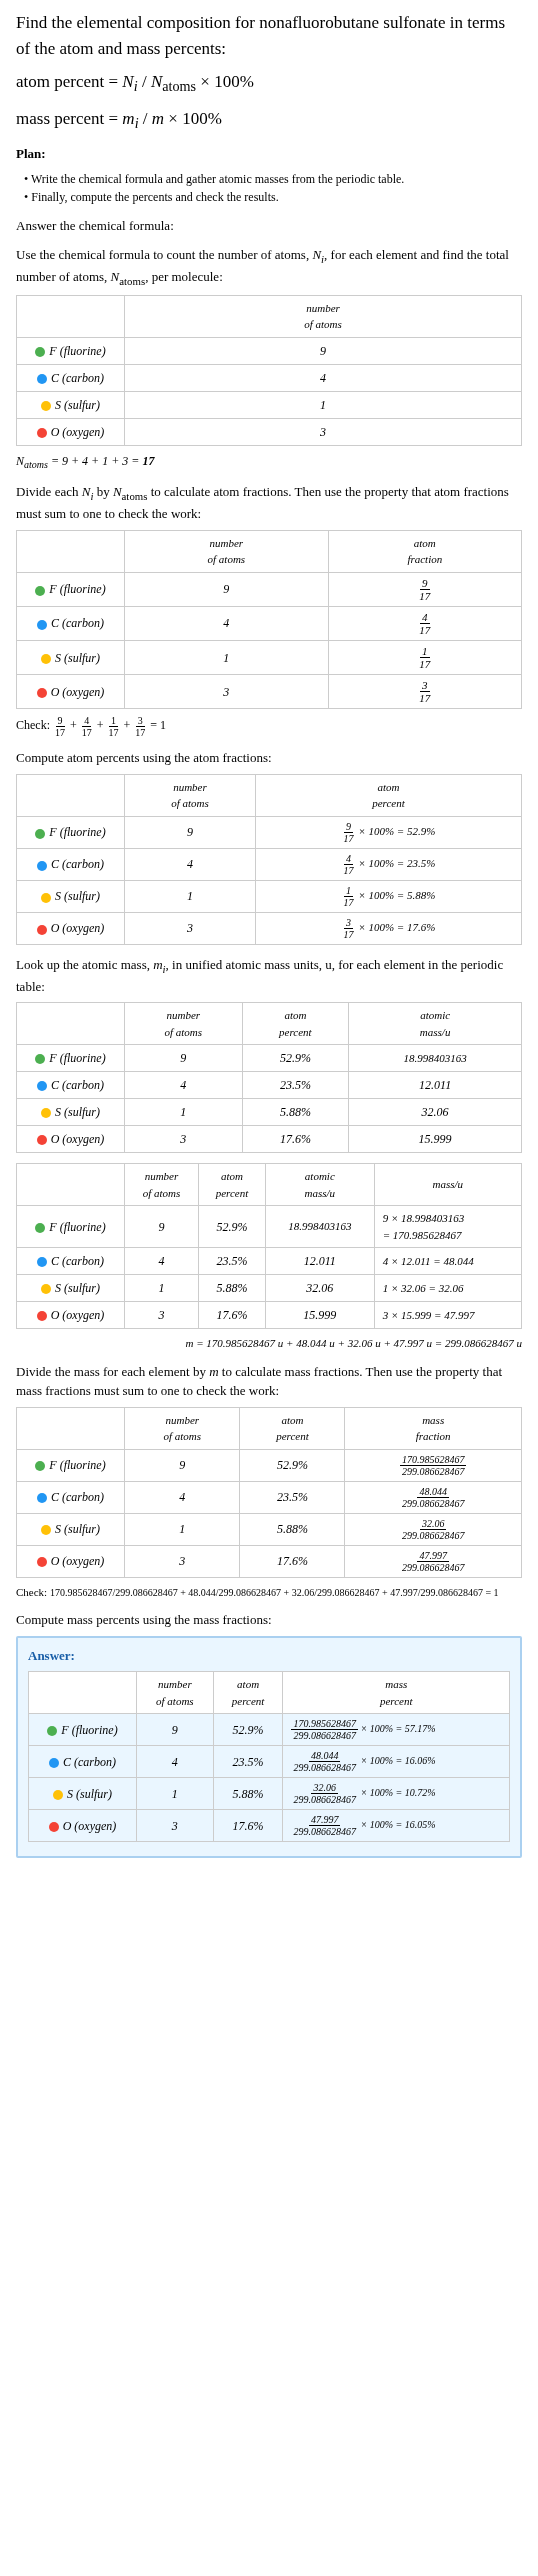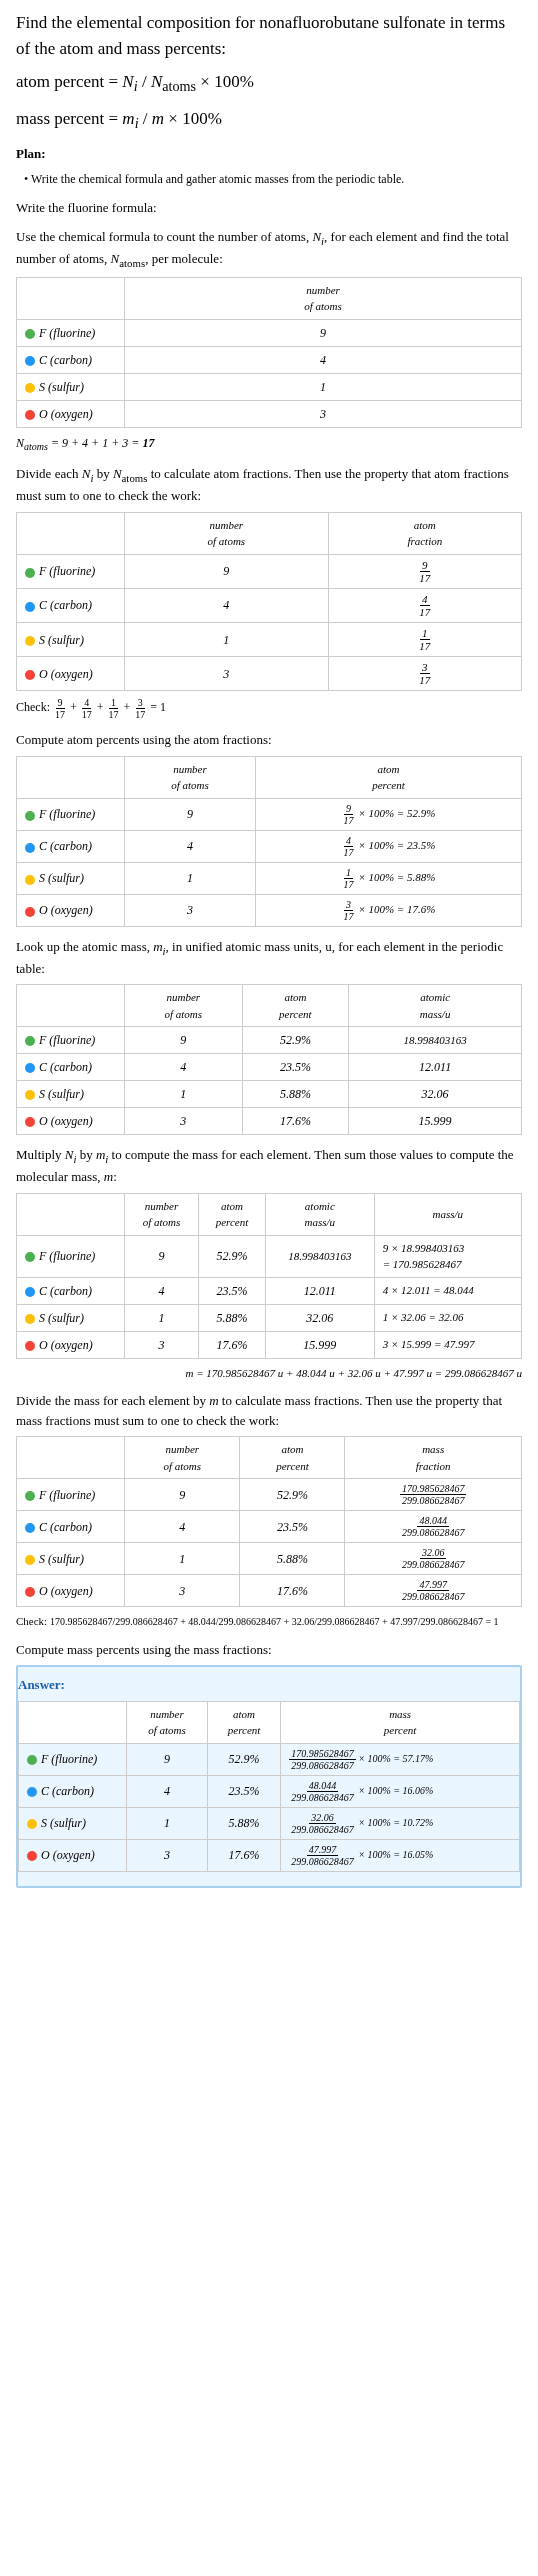--- a/index.html
+++ b/index.html
@@ -13,27 +13,27 @@
       line-height: 1.5;
     }
     .intro-text { font-size: 17px; margin-bottom: 8px; }
     .formula { font-style: italic; font-size: 13px; }
     .section { margin-bottom: 10px; }
     .section-text { font-size: 13px; margin-bottom: 6px; }
     .bullet { font-size: 12px; margin-left: 8px; }
     table { border-collapse: collapse; font-size: 12px; margin-bottom: 6px; width: 100%; font-style: italic; }
     td, th { border: 1px solid #ccc; padding: 4px 8px; vertical-align: middle; }
     th { font-weight: normal; font-size: 11px; text-align: center; background: #fff; }
-    td:first-child { width: 108px; }
+    td:first-child { width: 108px; text-align: center; }
     .check-text { font-size: 12px; margin-bottom: 4px; }
     .natoms-text { font-size: 12px; font-style: italic; margin: 4px 0; }
     .frac { display: inline-flex; flex-direction: column; align-items: center; vertical-align: middle; font-size: 11px; line-height: 1.1; }
     .frac .num { border-bottom: 1px solid #000; padding: 0 2px; }
     .frac .den { padding: 0 2px; }
-    .answer-box { border: 2px solid #aad0f0; background: #eaf6ff; padding: 8px 0; margin-bottom: 8px; border-radius: 2px; }
+    .answer-box { border: 2px solid #aad0f0; background: #eaf6ff; padding: 8px 10px; margin-bottom: 8px; border-radius: 2px; }
     .answer-label { font-weight: bold; font-size: 13px; margin-bottom: 6px; color: #1a5fa8; }
     .element-dot { display: inline-block; width: 10px; height: 10px; border-radius: 50%; margin-right: 4px; vertical-align: middle; }
     .dot-green { background: #4caf50; }
     .dot-blue { background: #2196f3; }
     .dot-yellow { background: #ffc107; }
     .dot-red { background: #f44336; }
     .bold { font-weight: bold; }
     .italic { font-style: italic; }
     .m-total { font-size: 12px; margin: 4px 0 4px 0; font-style: italic; text-align: right; }
     .check-line { font-size: 11px; margin: 2px 0; }
@@ -48,24 +48,25 @@
     atom percent = <span class="italic">N<sub>i</sub></span> / <span class="italic">N</span><sub>atoms</sub> × 100%
   </p>
   <p class="intro-text">
     mass percent = <span class="italic">m<sub>i</sub></span> / <span class="italic">m</span> × 100%
   </p>
 </div>
 
 <div class="section">
   <p class="section-text bold">Plan:</p>
   <p class="bullet">• Write the chemical formula and gather atomic masses from the periodic table.</p>
-</div>
-
-<div class="section">
-  <p class="section-text">Write the fluorine formula:</p>
+  <p class="bullet">• Finally, compute the percents and check the results.</p>
+</div>
+
+<div class="section">
+  <p class="section-text">Answer the chemical formula:</p>
 </div>
 
 <div class="section">
   <p class="section-text">Use the chemical formula to count the number of atoms, <span class="italic">N<sub>i</sub></span>, for each element and find the total number of atoms, <span class="italic">N</span><sub>atoms</sub>, per molecule:</p>
   <table>
     <thead>
       <tr>
         <th></th>
         <th>number<br>of atoms</th>
       </tr>
@@ -251,21 +252,20 @@
         <td><span class="element-dot dot-red"></span>O (oxygen)</td>
         <td style="text-align:center">3</td>
         <td style="text-align:center">17.6%</td>
         <td style="text-align:center">15.999</td>
       </tr>
     </tbody>
   </table>
 </div>
 
 <div class="section">
-  <p class="section-text">Multiply <span class="italic">N<sub>i</sub></span> by <span class="italic">m<sub>i</sub></span> to compute the mass for each element. Then sum those values to compute the molecular mass, <span class="italic">m</span>:</p>
   <table>
     <thead>
       <tr>
         <th></th>
         <th>number<br>of atoms</th>
         <th>atom<br>percent</th>
         <th>atomic<br>mass/u</th>
         <th>mass/u</th>
       </tr>
     </thead>

